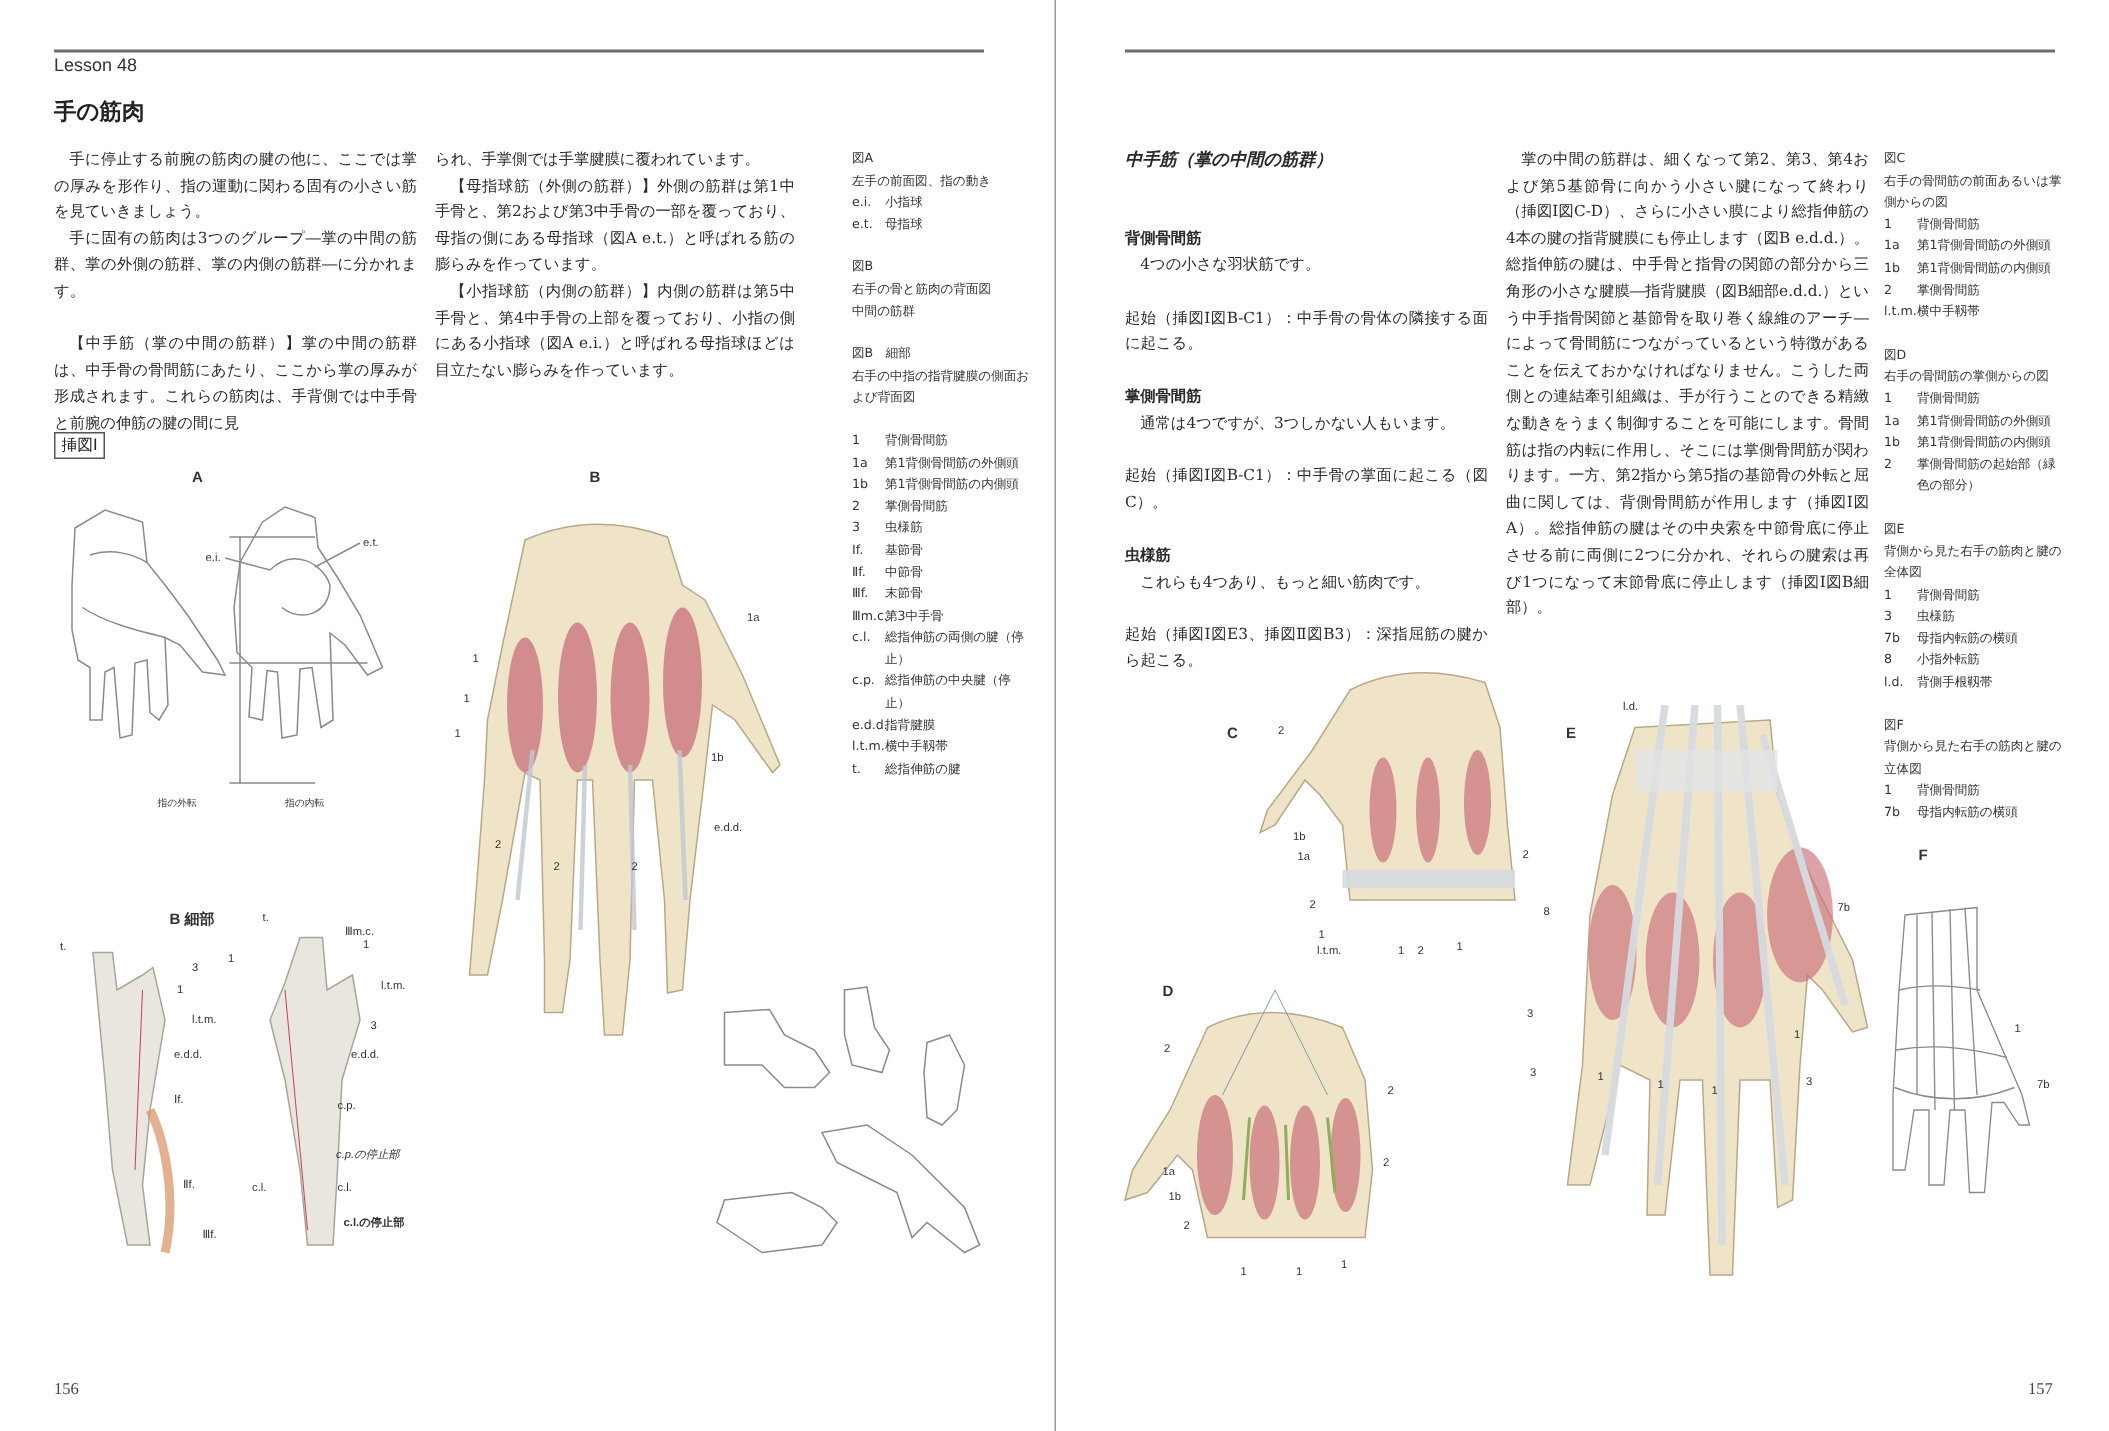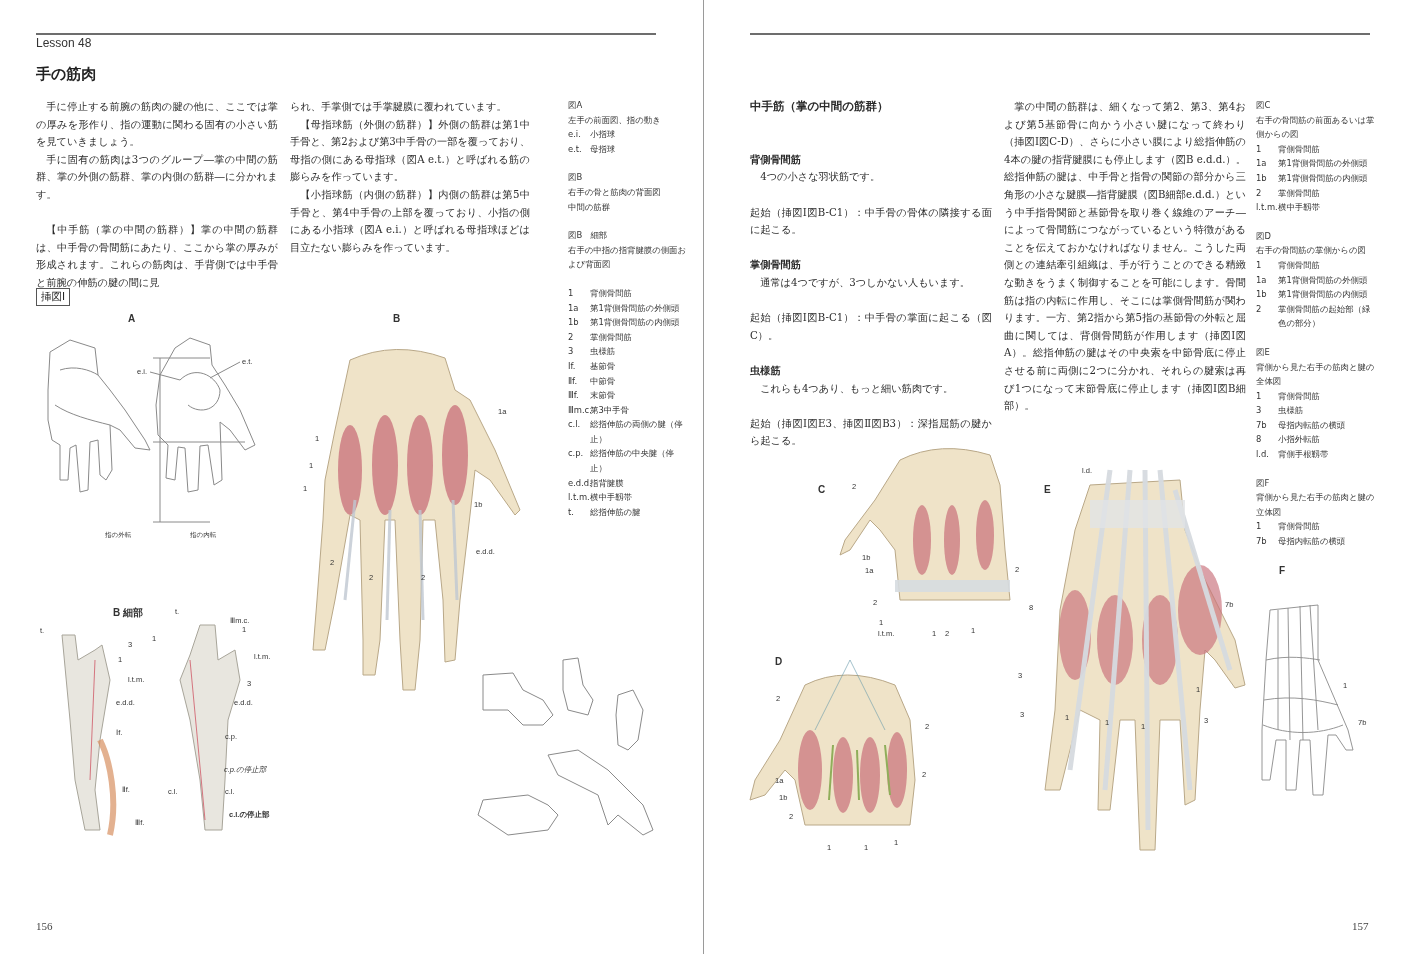--- a/index.html
+++ b/index.html
@@ -12,21 +12,21 @@
   .body-col { position: absolute; font-size: 10.2px; line-height: 17.6px; color: #2a2a2a; text-align: justify; }
   .body-col p { margin: 0; }
   .body-col .indent { text-indent: 1em; }
   .body-col .gap { height: 17.6px; }
   .legend { position: absolute; font-family: "DejaVu Sans", sans-serif; font-size: 8.4px; line-height: 14.6px; color: #333; }
   .legend .blk { margin-bottom: 14px; }
   .legend .row { display: flex; }
   .legend .k { width: 22px; flex: 0 0 22px; }
   .legend .v { flex: 1; }
   .subhead { font-family: "DejaVu Sans", sans-serif; font-weight: bold; font-size: 10.2px; }
-  .subhead-lg { font-family: "DejaVu Sans", sans-serif; font-weight: bold; font-size: 11.5px; }
+  .subhead-lg { font-family: "DejaVu Sans", sans-serif; font-weight: bold; font-size: 11.5px; font-style: italic; }
   .page-num { position: absolute; top: 920px; font-size: 11px; font-family: "Liberation Serif", serif; color: #444; }
   .fig-label { position: absolute; font-family: "Liberation Sans", sans-serif; font-size: 10px; font-weight: bold; color: #333; }
   .fig-tag { position: absolute; left: 36px; top: 288px; border: 1px solid #555; padding: 1px 4px; font-size: 10.5px; font-family: "DejaVu Sans", sans-serif; }
   .callout { position: absolute; font-family: "Liberation Sans", sans-serif; font-size: 7.5px; color: #333; }
   .caption { position: absolute; font-family: "DejaVu Sans", sans-serif; font-size: 6.5px; color: #333; }
   svg.illus { position: absolute; overflow: visible; }
 </style>
 </head>
 <body>
 

